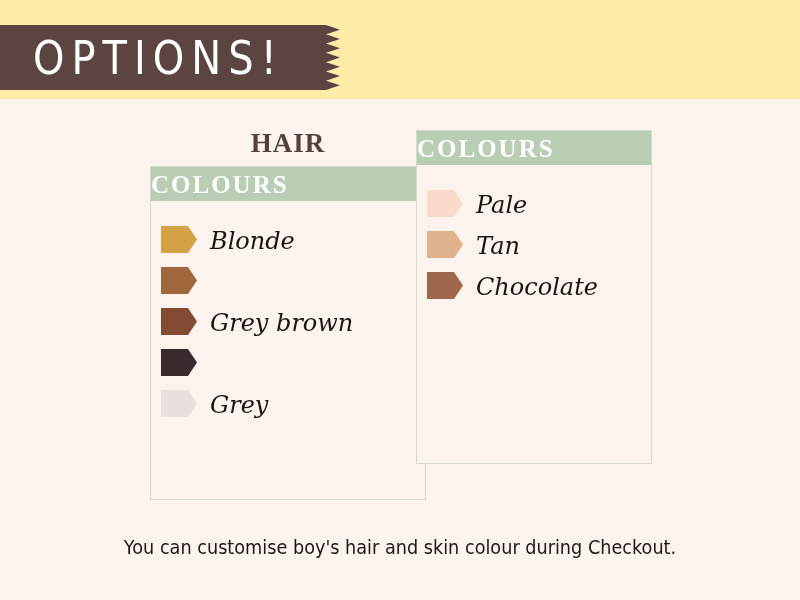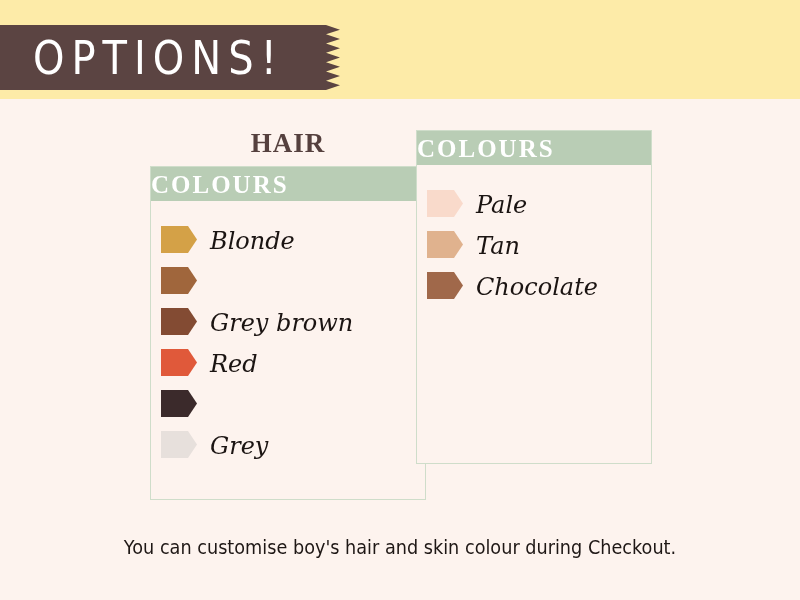--- a/index.html
+++ b/index.html
@@ -173,24 +173,20 @@
 
         <div class="swatch-row">
           <span class="swatch" style="background: rgb(160, 102, 60);"></span>
         </div>
 
         <div class="swatch-row">
           <span class="swatch" style="background: rgb(131, 75, 51);"></span>
           <span class="swatch-label">Grey brown</span>
         </div>
 
-        <div class="swatch-row">
-          <span class="swatch" style="background: rgb(224, 89, 58);"></span>
-          <span class="swatch-label">Red</span>
-        </div>
 
 
         <div class="swatch-row">
           <span class="swatch" style="background: rgb(59, 42, 43);"></span>
         </div>
 
         <div class="swatch-row">
           <span class="swatch" style="background: rgb(231, 224, 220);"></span>
           <span class="swatch-label">Grey</span>
         </div>

